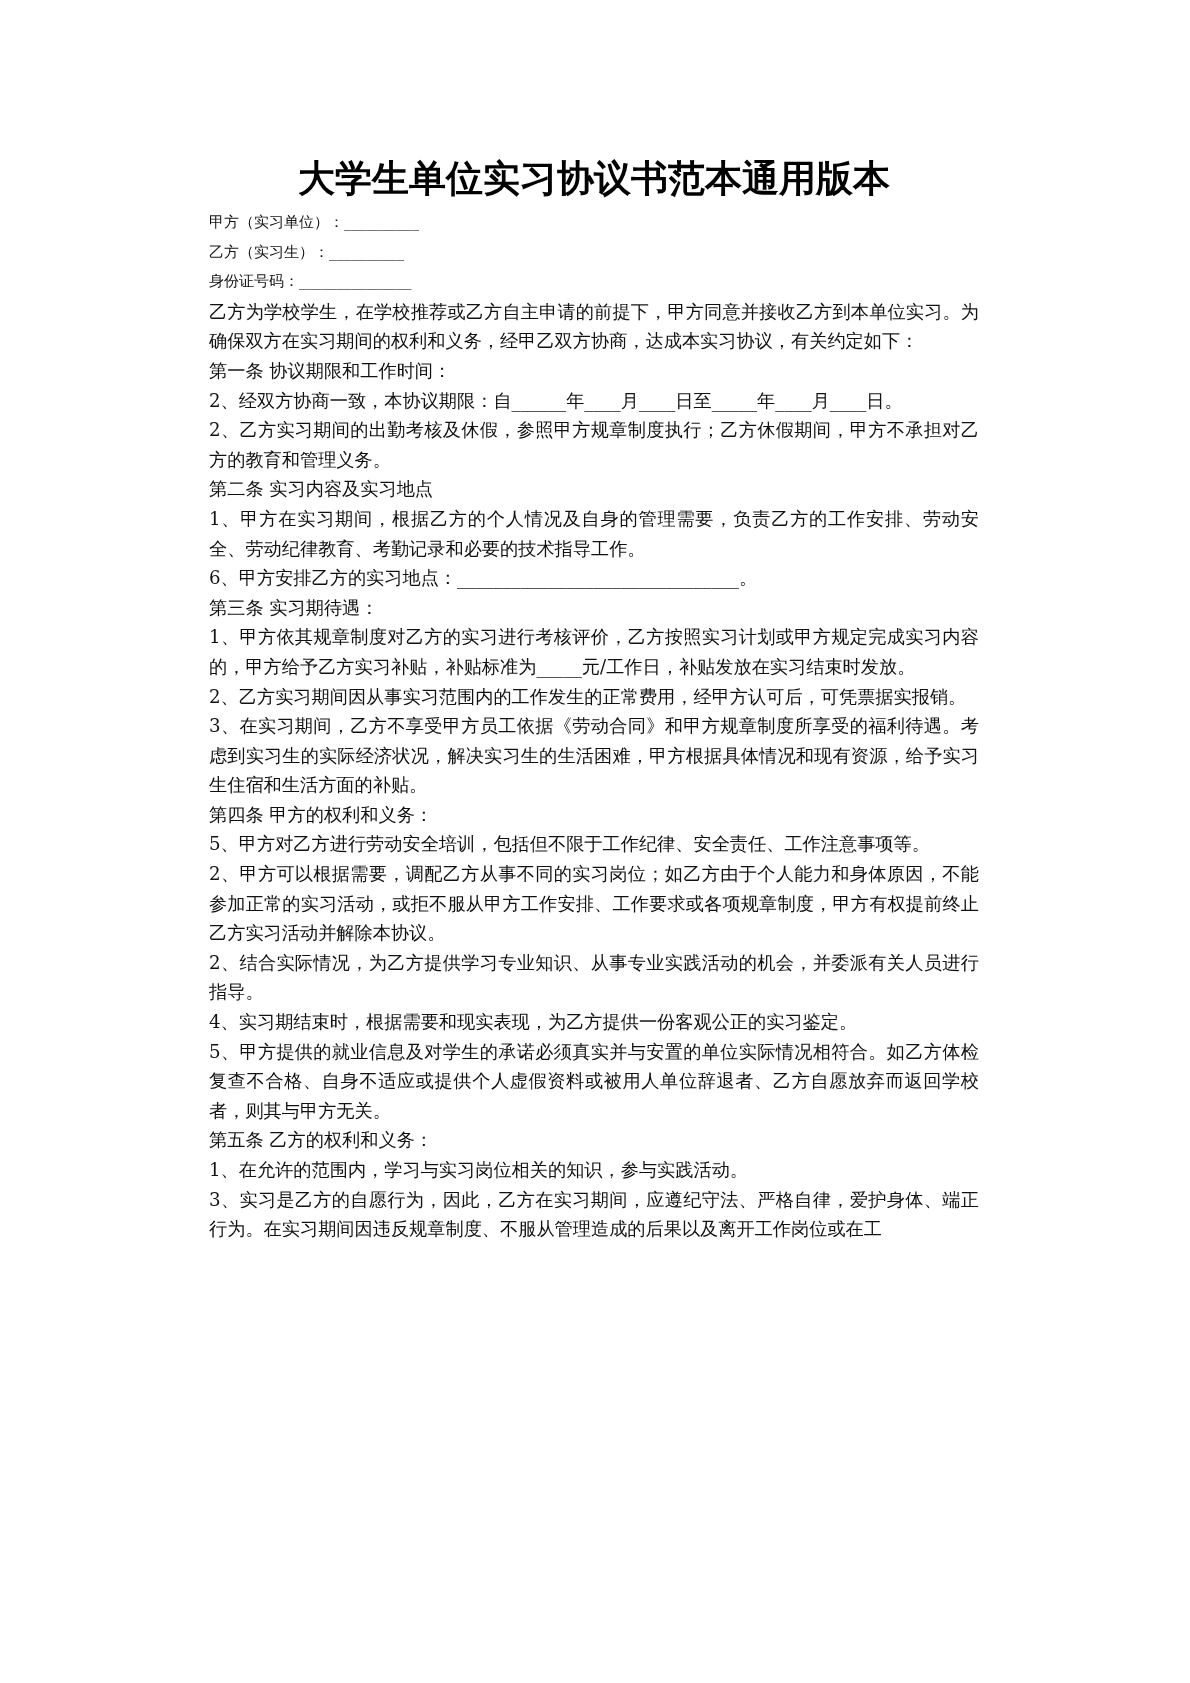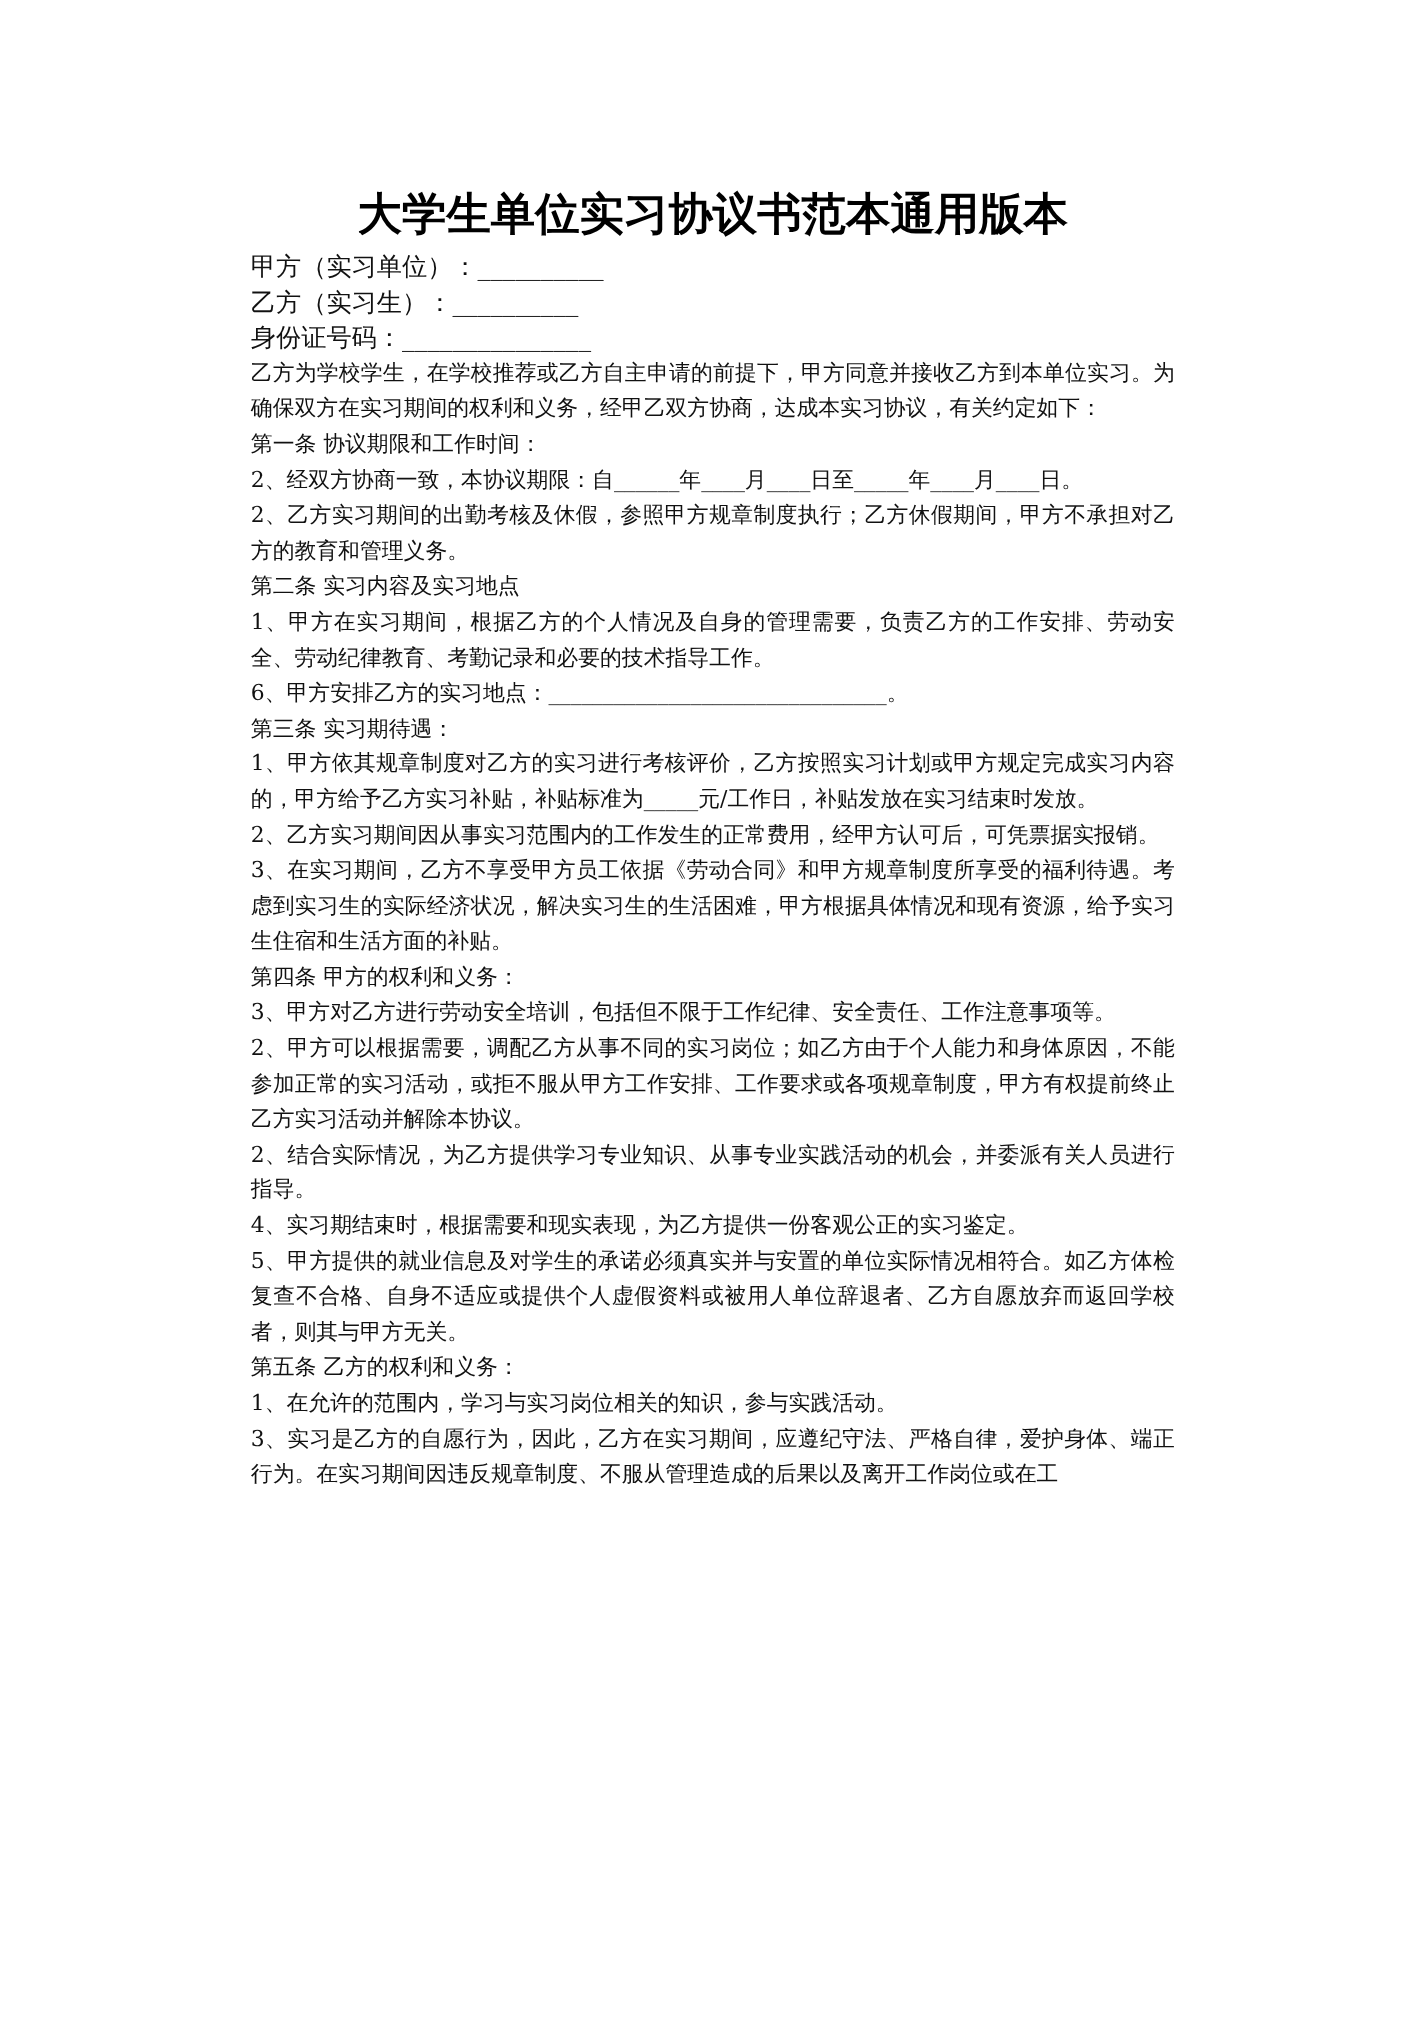--- a/index.html
+++ b/index.html
@@ -26,21 +26,21 @@
       font-family: "DejaVu Sans", "Liberation Sans", sans-serif;
       font-weight: bold;
       font-size: 37px;
       line-height: 58px;
       text-align: center;
       margin: 0 0 0 0;
       letter-spacing: 0px;
       color: #000;
     }
     .line {
-      font-size: 21px;
+      font-size: 15px;
       line-height: 29.6px;
       margin: 0;
       white-space: pre-wrap;
       word-break: break-all;
       text-align: justify;
     }
     .para {
       font-size: 18.2px;
       line-height: 29.6px;
       margin: 0;
@@ -77,21 +77,21 @@
 
   <section>
     <p class="para">第三条 实习期待遇：</p>
     <p class="para">1、甲方依其规章制度对乙方的实习进行考核评价，乙方按照实习计划或甲方规定完成实习内容的，甲方给予乙方实习补贴，补贴标准为_____元/工作日，补贴发放在实习结束时发放。</p>
     <p class="para">2、乙方实习期间因从事实习范围内的工作发生的正常费用，经甲方认可后，可凭票据实报销。</p>
     <p class="para">3、在实习期间，乙方不享受甲方员工依据《劳动合同》和甲方规章制度所享受的福利待遇。考虑到实习生的实际经济状况，解决实习生的生活困难，甲方根据具体情况和现有资源，给予实习生住宿和生活方面的补贴。</p>
   </section>
 
   <section>
     <p class="para">第四条 甲方的权利和义务：</p>
-    <p class="para">3、甲方对乙方进行劳动安全培训，包括但不限于工作纪律、安全责任、工作注意事项等。</p>
+    <p class="para">5、甲方对乙方进行劳动安全培训，包括但不限于工作纪律、安全责任、工作注意事项等。</p>
     <p class="para">2、甲方可以根据需要，调配乙方从事不同的实习岗位；如乙方由于个人能力和身体原因，不能参加正常的实习活动，或拒不服从甲方工作安排、工作要求或各项规章制度，甲方有权提前终止乙方实习活动并解除本协议。</p>
     <p class="para">2、结合实际情况，为乙方提供学习专业知识、从事专业实践活动的机会，并委派有关人员进行指导。</p>
     <p class="para">4、实习期结束时，根据需要和现实表现，为乙方提供一份客观公正的实习鉴定。</p>
     <p class="para">5、甲方提供的就业信息及对学生的承诺必须真实并与安置的单位实际情况相符合。如乙方体检复查不合格、自身不适应或提供个人虚假资料或被用人单位辞退者、乙方自愿放弃而返回学校者，则其与甲方无关。</p>
   </section>
 
   <section>
     <p class="para">第五条 乙方的权利和义务：</p>
     <p class="para">1、在允许的范围内，学习与实习岗位相关的知识，参与实践活动。</p>
     <p class="para">3、实习是乙方的自愿行为，因此，乙方在实习期间，应遵纪守法、严格自律，爱护身体、端正行为。在实习期间因违反规章制度、不服从管理造成的后果以及离开工作岗位或在工</p>

